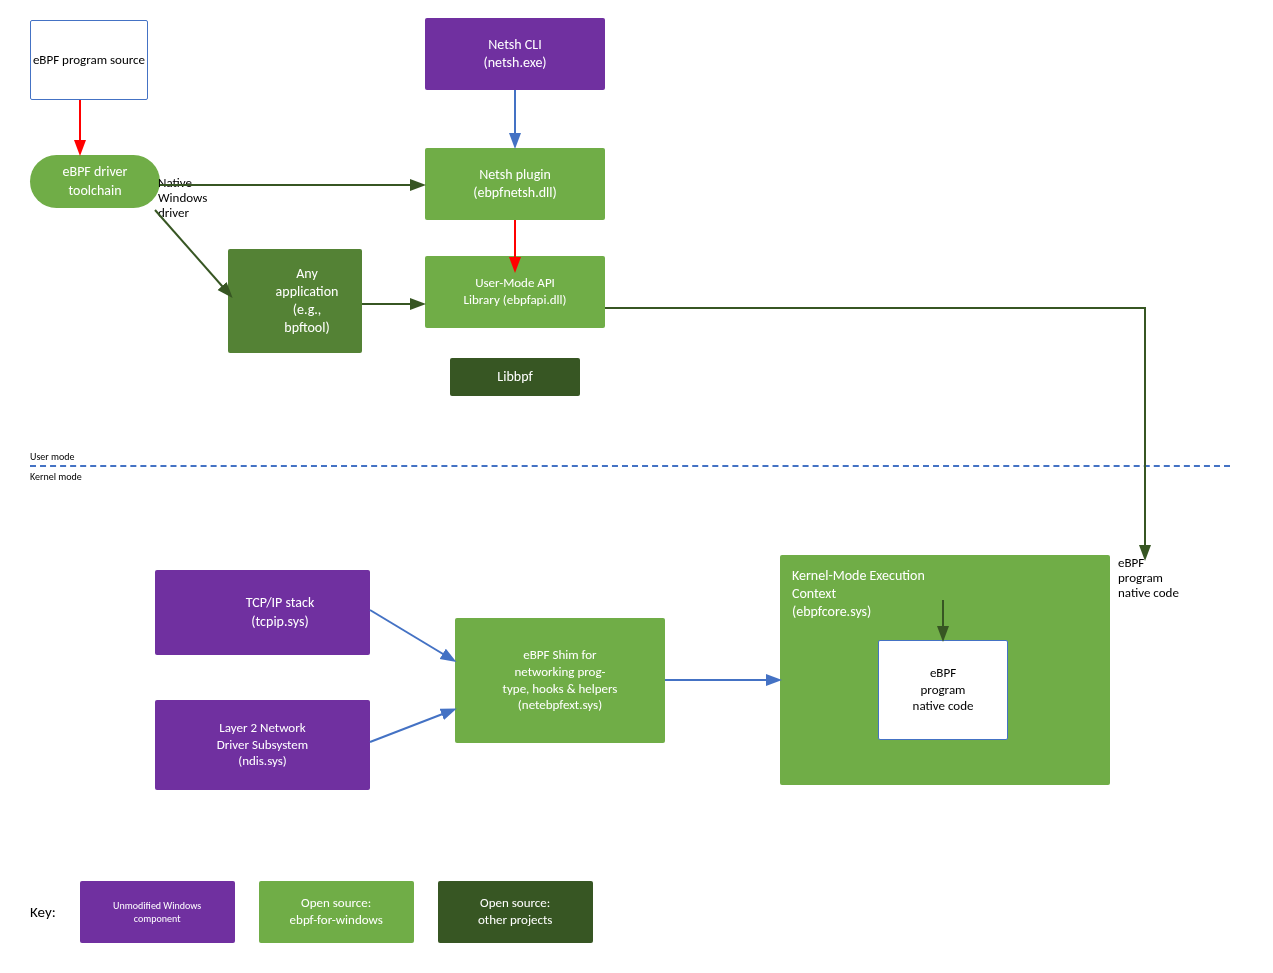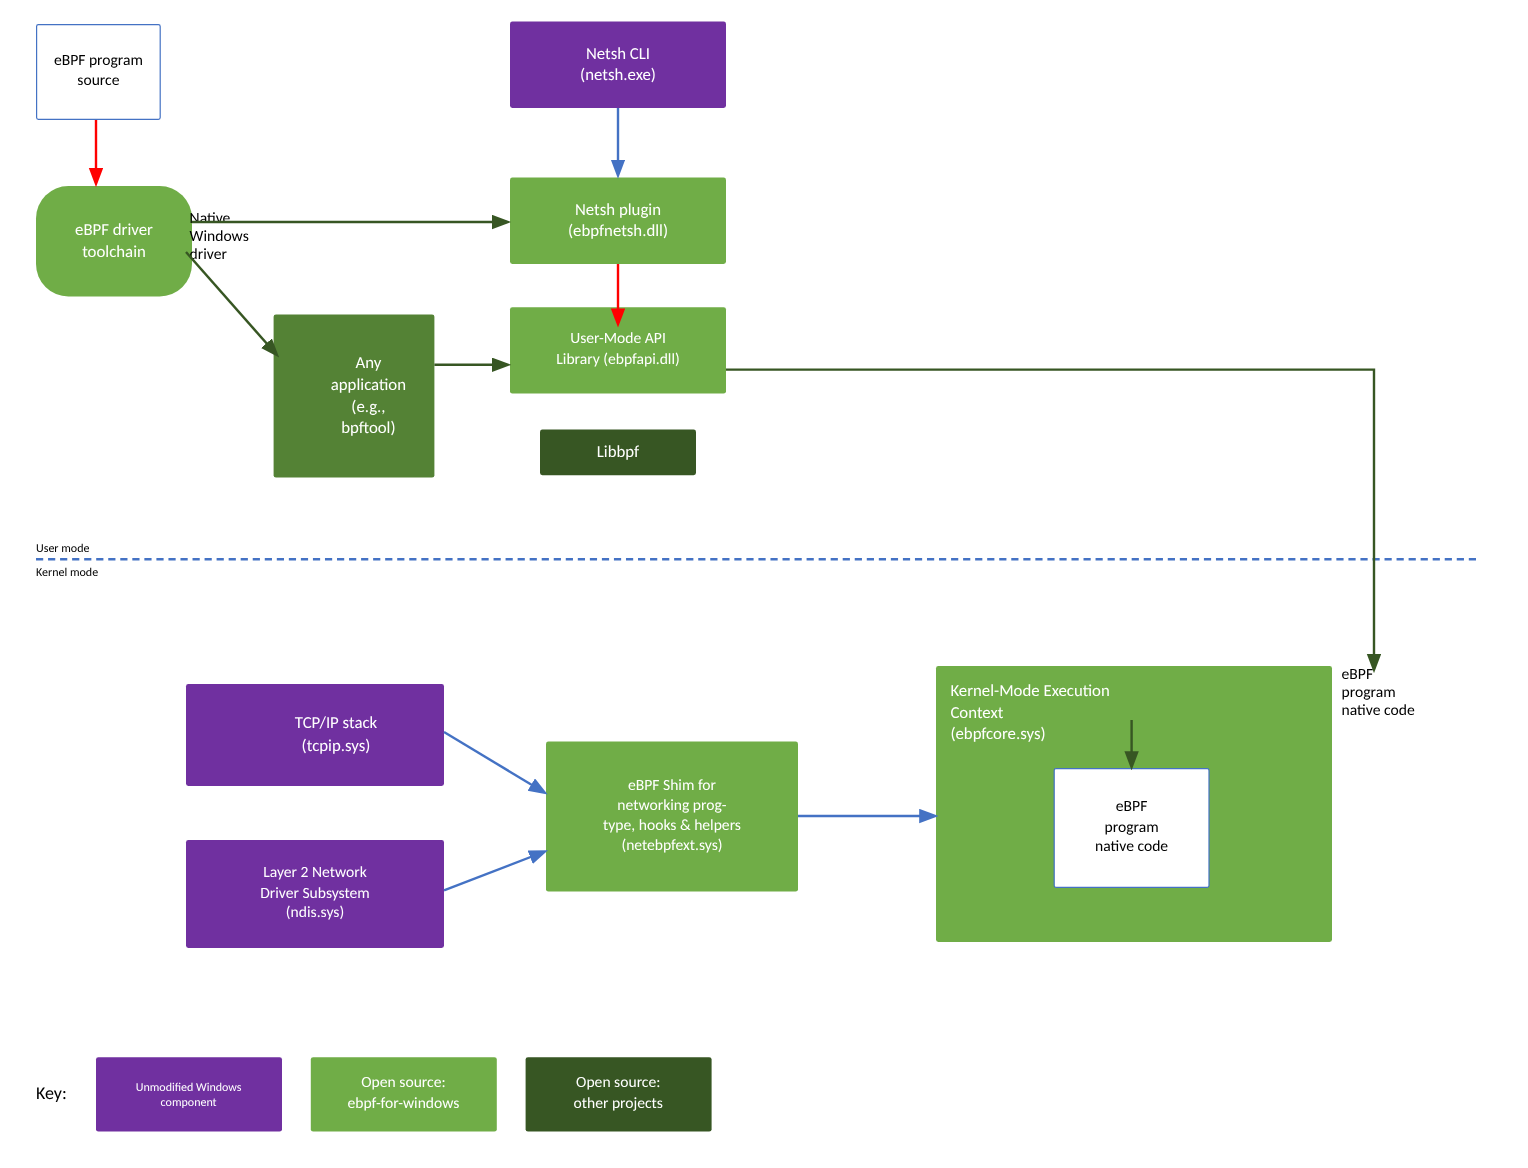--- a/index.html
+++ b/index.html
@@ -75,47 +75,47 @@
       position: absolute;
       font-size: 10px;
       color: #000;
     }
   </style>
 </head>
 <body>
 
 <div class="diagram-container">
 
-  <div class="box box-outline" style="left:30px;top:20px;width:104px;height:80px;font-size:13px;">
+  <div class="box box-outline" style="left:30px;top:20px;width:118px;height:80px;font-size:13px;">
     <span>eBPF
 program
 source</span>
   </div>
 
-  <div class="box box-green-light" style="left:30px;top:155px;width:130px;height:92px;font-size:14px;border-radius:27px;">
+  <div class="box box-green-light" style="left:30px;top:155px;width:130px;height:53px;font-size:14px;border-radius:27px;">
     <span>eBPF driver<br>toolchain</span>
   </div>
 
   <div class="box box-purple" style="left:425px;top:18px;width:180px;height:72px;">
     <span>Netsh CLI<br>(netsh.exe)</span>
   </div>
 
   <div class="box box-green-light" style="left:425px;top:148px;width:180px;height:72px;">
     <span>Netsh plugin<br>(ebpfnetsh.dll)</span>
   </div>
 
   <div class="box box-green-light" style="left:425px;top:256px;width:180px;height:72px;font-size:13px;">
     <span>User-Mode API<br>Library (ebpfapi.dll)</span>
   </div>
 
   <div class="box box-green-dark" style="left:450px;top:358px;width:130px;height:38px;">
     <span>Libbpf</span>
   </div>
 
-  <div class="box box-green-mid" style="left:228px;top:262px;width:134px;height:136px;padding-left:24px;">
+  <div class="box box-green-mid" style="left:228px;top:249px;width:134px;height:104px;padding-left:24px;">
     <span>Any<br>application<br>(e.g.,<br>bpftool)</span>
   </div>
 
   <div class="label" style="left:158px;top:175px;font-size:13px;color:#000;">
     Native<br>Windows<br>driver
   </div>
 
   <div class="dashed-line" style="top:465px;"></div>
 
   <div class="label" style="left:30px;top:450px;">User mode</div>

